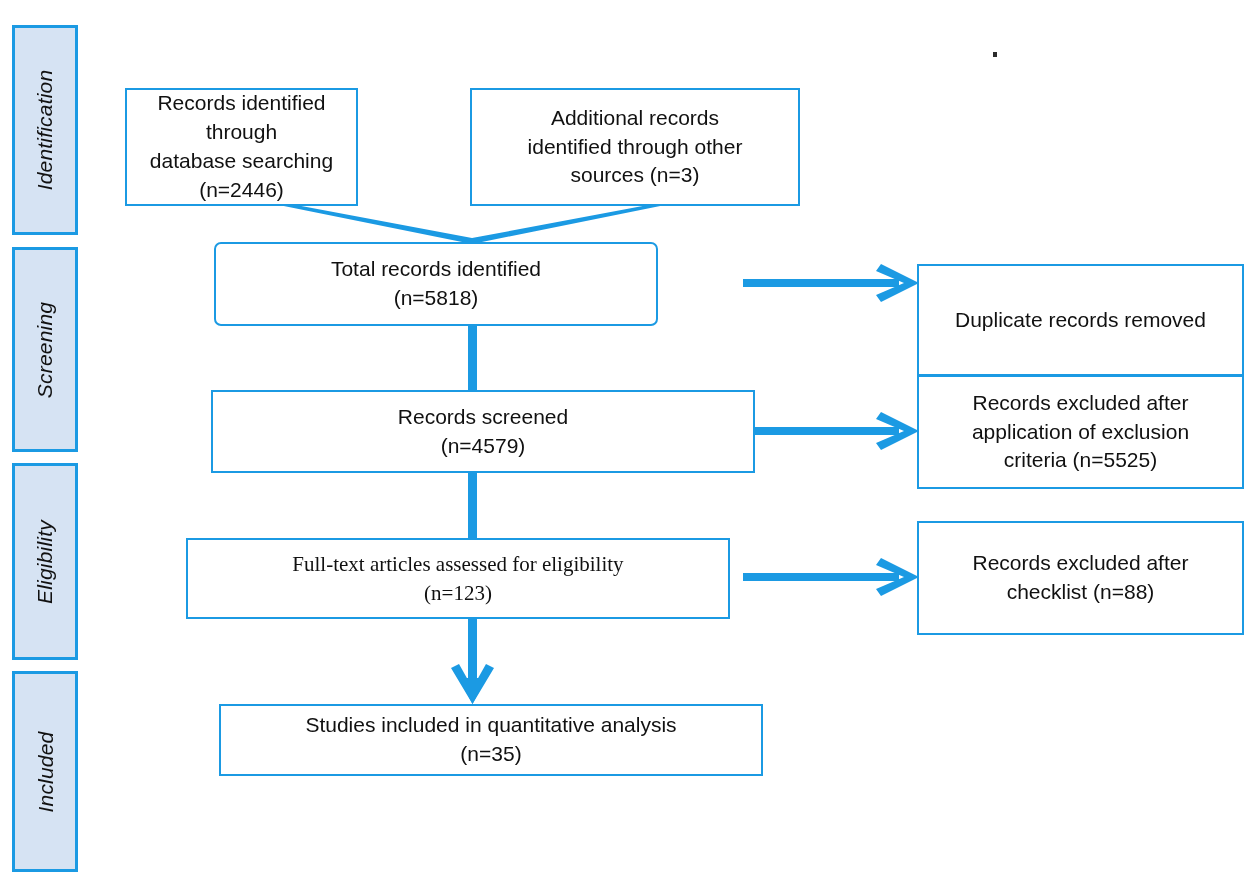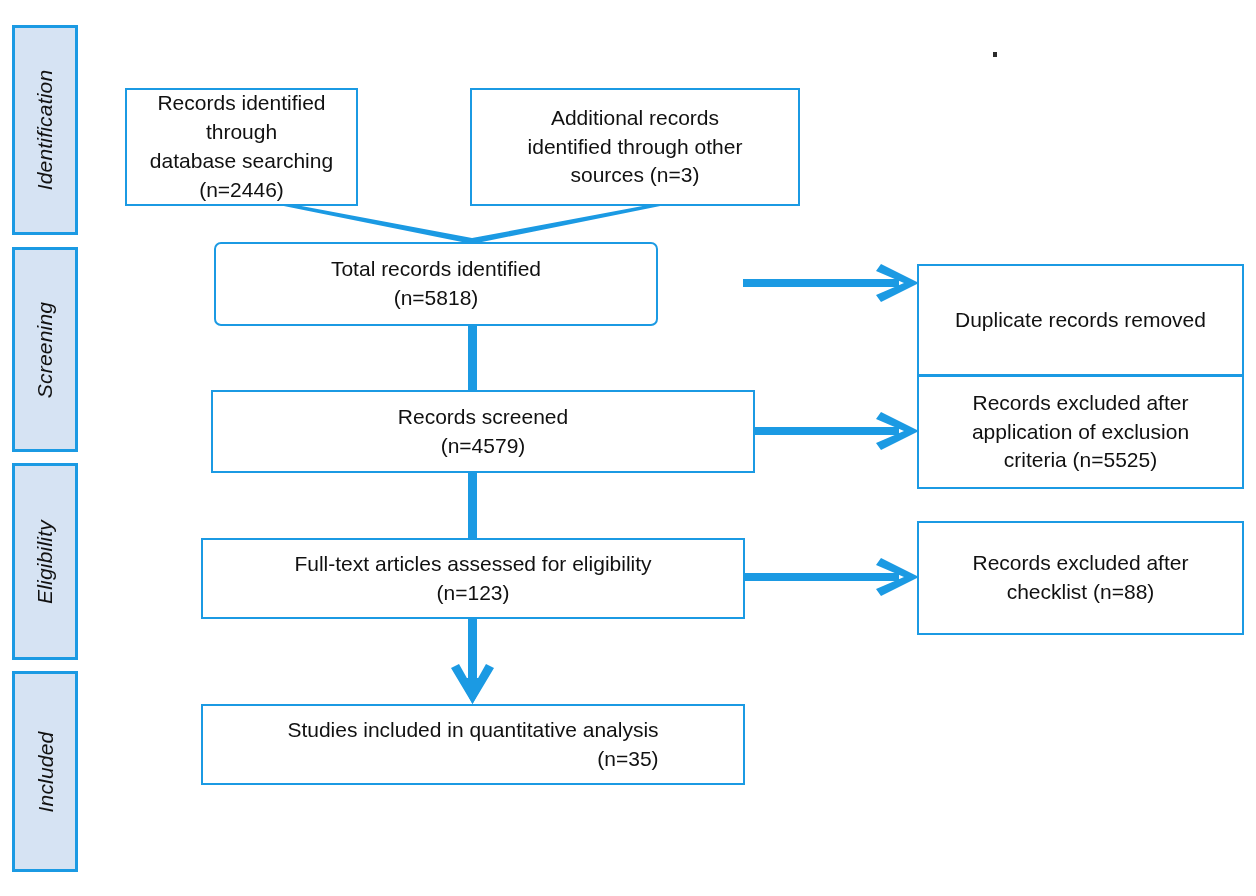--- a/index.html
+++ b/index.html
@@ -167,35 +167,35 @@
   </div>
 
   <div class="flow-box" style="left:917px; top:375px; width:327px; height:114px;">
     <div class="flow-text">
       <div>Records excluded after</div>
       <div>application of exclusion</div>
       <div>criteria (n=5525)</div>
     </div>
   </div>
 
-  <div class="flow-box" style="left:201px; top:538px; width:544px; height:81px;">
+  <div class="flow-box" style="left:186px; top:538px; width:544px; height:81px;font-family:Liberation Serif, serif;">
     <div class="flow-text">
       <div>Full-text articles assessed for eligibility</div>
       <div>(n=123)</div>
     </div>
   </div>
 
   <div class="flow-box" style="left:917px; top:521px; width:327px; height:114px;">
     <div class="flow-text">
       <div>Records excluded after</div>
       <div>checklist (n=88)</div>
     </div>
   </div>
 
-  <div class="flow-box" style="left:201px; top:704px; width:544px; height:81px;text-align:right;">
+  <div class="flow-box" style="left:219px; top:704px; width:544px; height:72px;">
     <div class="flow-text">
       <div>Studies included in quantitative  analysis</div>
       <div>(n=35)</div>
     </div>
   </div>
 
   <div class="dot" style="left:993px; top:52px;"></div>
 
 </div>
 

